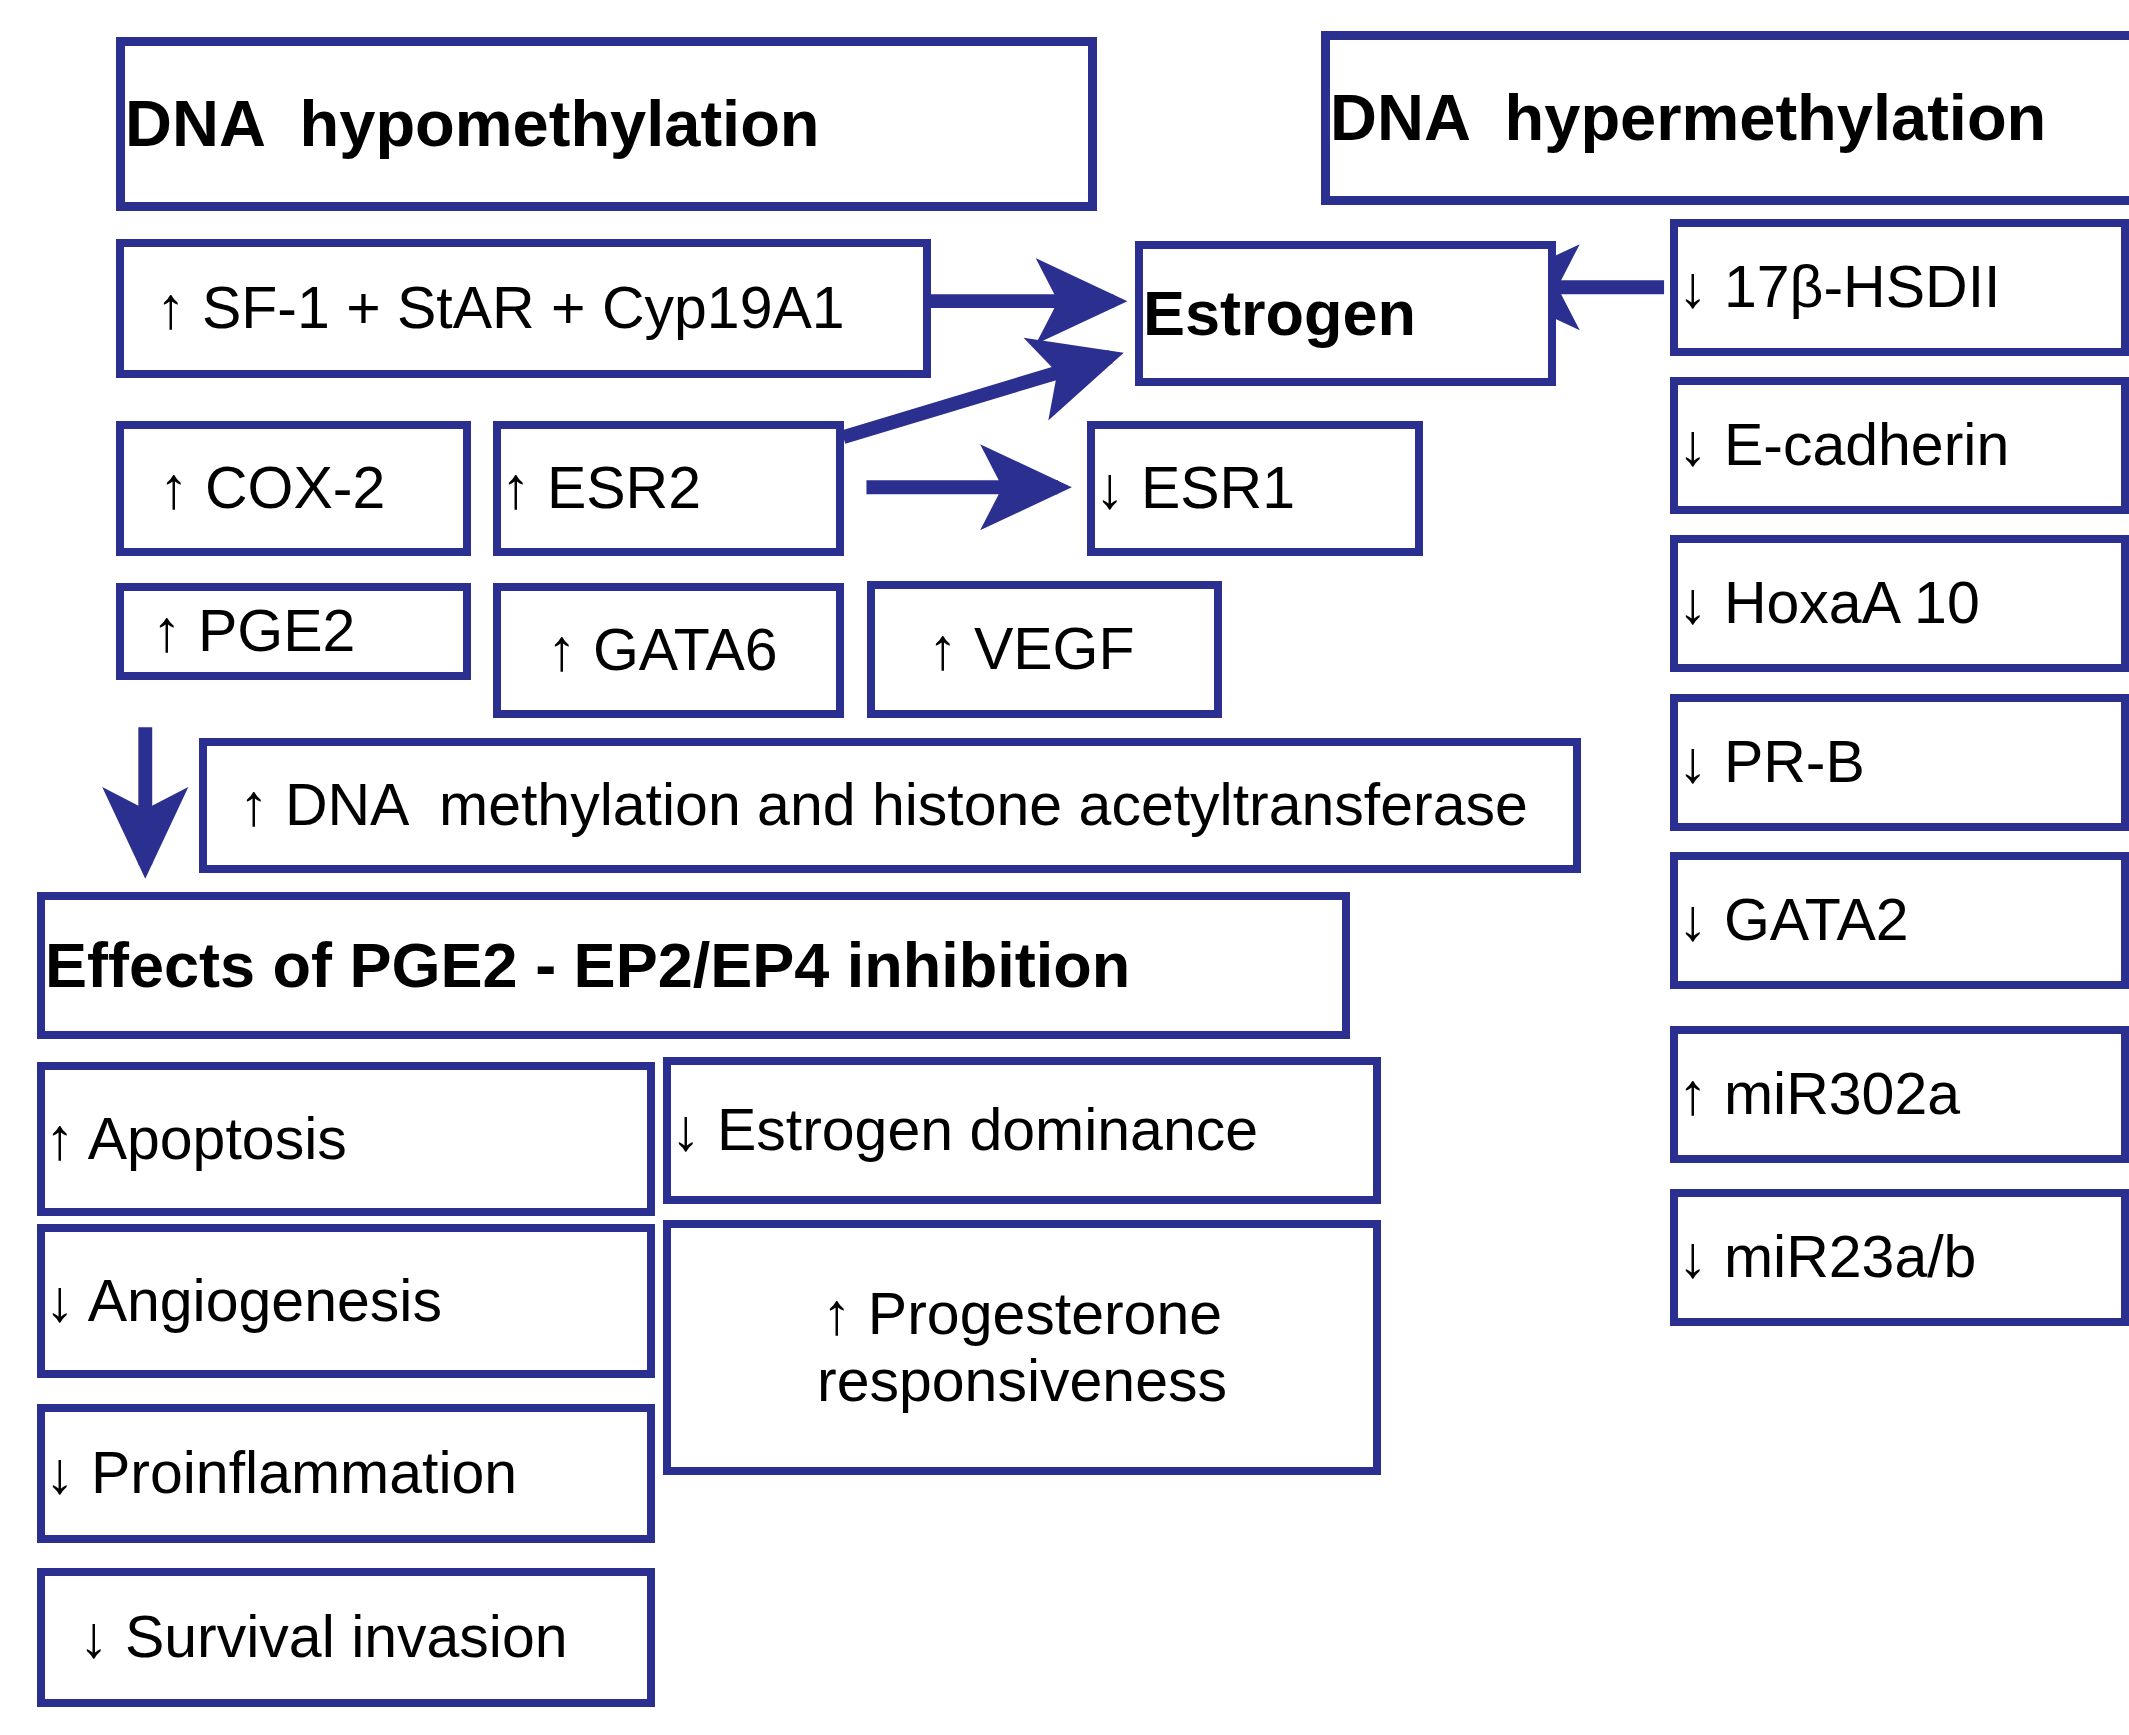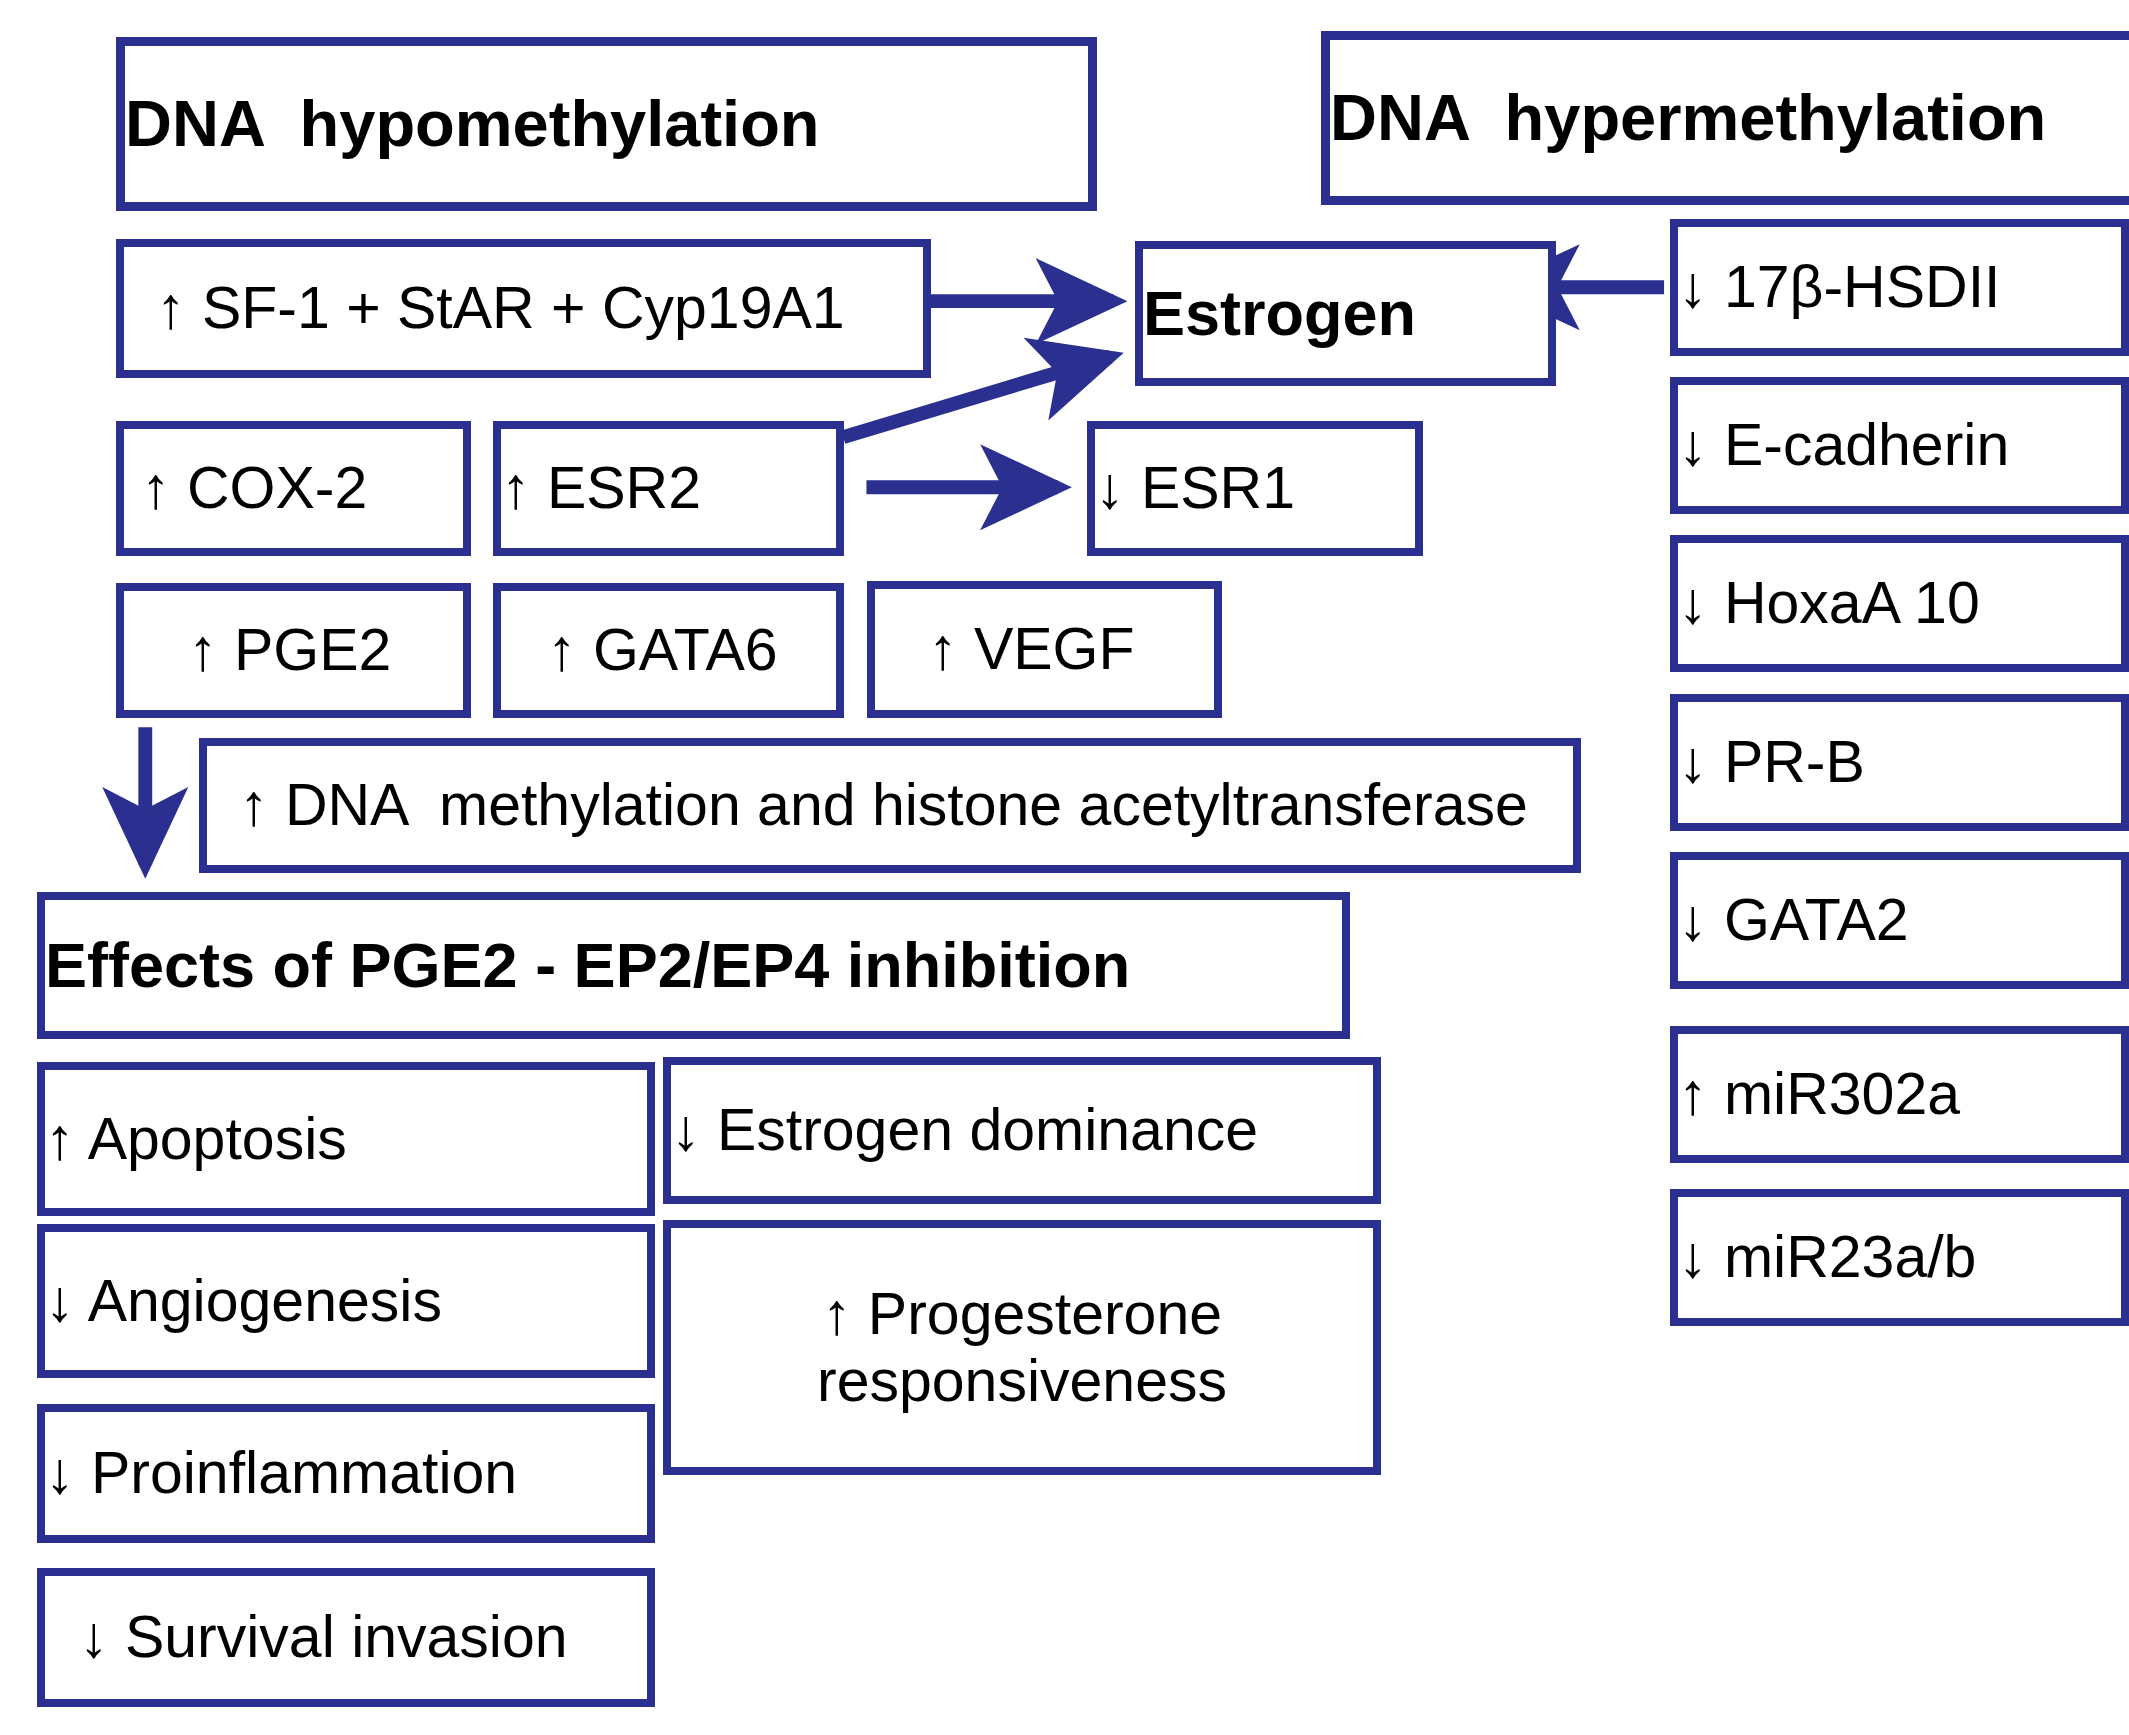--- a/index.html
+++ b/index.html
@@ -88,29 +88,29 @@
   </div>
 
   <div class="box hdr center" style="left:1321px; top:31px; width:980px; height:174px;">
     <span class="txt">DNA  hypermethylation</span>
   </div>
 
   <div class="box left" style="left:116px; top:239px; width:815px; height:139px; padding-left:32px;">
     <span class="txt">↑ SF-1 + StAR + Cyp19A1</span>
   </div>
 
-  <div class="box left" style="left:116px; top:421px; width:355px; height:135px; padding-left:17px;">
+  <div class="box left" style="left:116px; top:421px; width:355px; height:135px; padding-left:35px;">
     <span class="txt">↑ COX-2</span>
   </div>
 
   <div class="box left" style="left:493px; top:421px; width:351px; height:135px; ">
     <span class="txt">↑ ESR2</span>
   </div>
 
-  <div class="box left" style="left:116px; top:583px; width:355px; height:135px; padding-left:64px;">
+  <div class="box left" style="left:116px; top:583px; width:355px; height:97px; padding-left:28px;">
     <span class="txt">↑ PGE2</span>
   </div>
 
   <div class="box left" style="left:493px; top:583px; width:351px; height:135px; padding-left:46px;">
     <span class="txt">↑ GATA6</span>
   </div>
 
   <div class="box left" style="left:867px; top:581px; width:355px; height:137px; padding-left:53px;align-items:center;">
     <span class="txt">↑ VEGF</span>
   </div>

